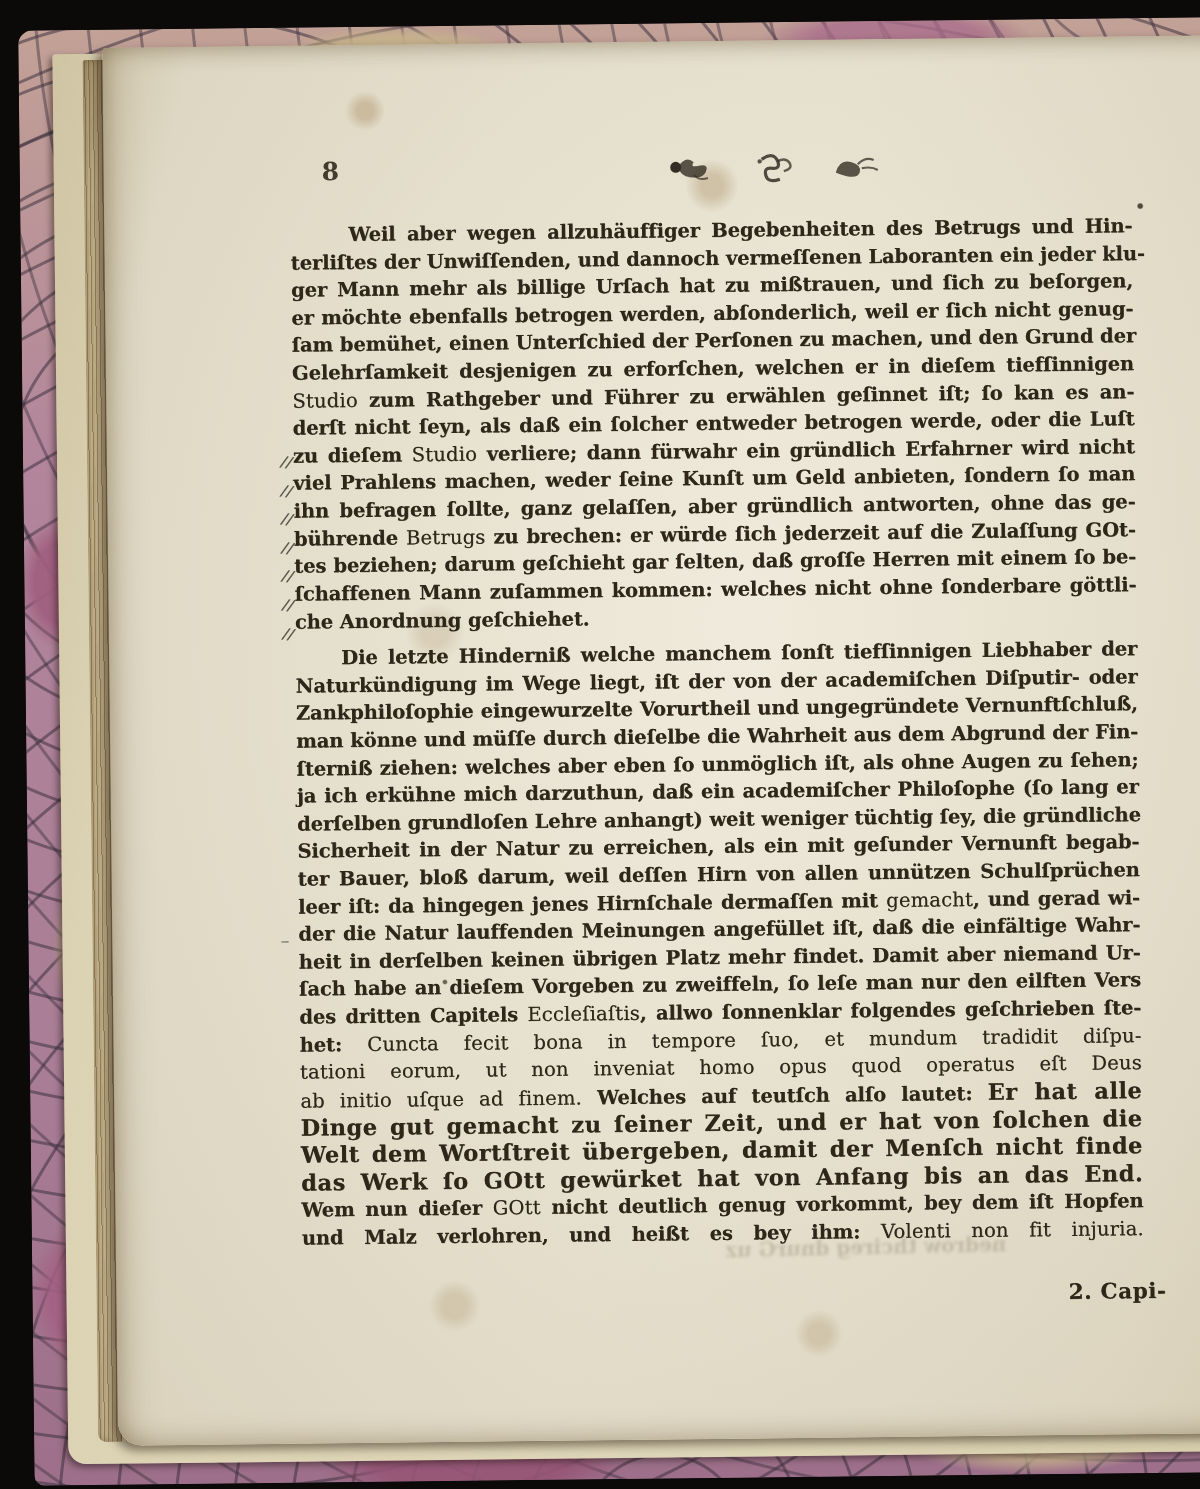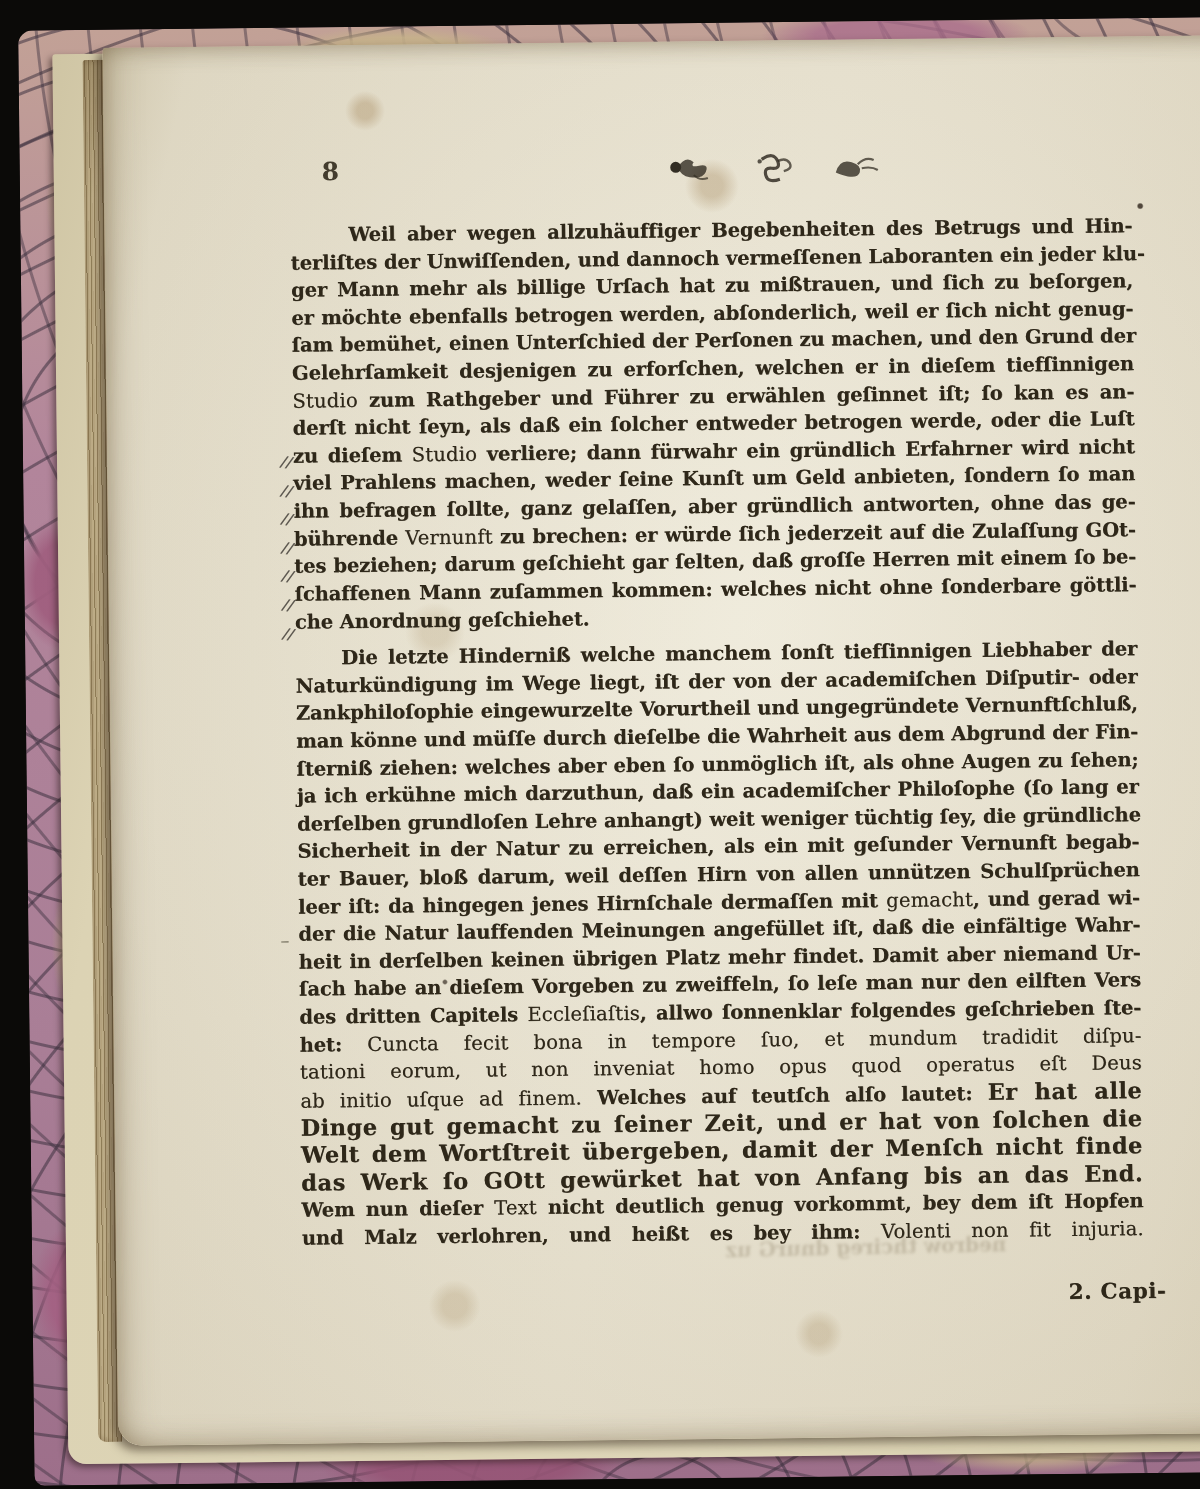--- a/index.html
+++ b/index.html
@@ -117,21 +117,21 @@
             <div class="line"><span class="fr">terliſtes der Unwiſſenden, und dannoch vermeſſenen Laboranten ein jeder klu-</span></div>
             <div class="line"><span class="fr">ger Mann mehr als billige Urſach hat zu mißtrauen, und ſich zu beſorgen,</span></div>
             <div class="line"><span class="fr">er möchte ebenfalls betrogen werden, abſonderlich, weil er ſich nicht genug-</span></div>
             <div class="line"><span class="fr">ſam bemühet, einen Unterſchied der Perſonen zu machen, und den Grund der</span></div>
             <div class="line"><span class="fr">Gelehrſamkeit desjenigen zu erforſchen, welchen er in dieſem tiefſinnigen</span></div>
             <div class="line"><span class="la">Studio</span><span class="fr"> zum Rathgeber und Führer zu erwählen geſinnet iſt; ſo kan es an-</span></div>
             <div class="line"><span class="fr">derſt nicht ſeyn, als daß ein ſolcher entweder betrogen werde, oder die Luſt</span></div>
             <div class="line"><span class="fr">zu dieſem </span><span class="la">Studio</span><span class="fr"> verliere; dann fürwahr ein gründlich Erfahrner wird nicht</span></div>
             <div class="line"><span class="fr">viel Prahlens machen, weder ſeine Kunſt um Geld anbieten, ſondern ſo man</span></div>
             <div class="line"><span class="fr">ihn befragen ſollte, ganz gelaſſen, aber gründlich antworten, ohne das ge-</span></div>
-            <div class="line"><span class="fr">bührende </span><span class="la">Vernunft</span><span class="fr"> zu brechen: er würde ſich jederzeit auf die Zulaſſung GOt-</span></div>
+            <div class="line"><span class="fr">bührende </span><span class="la">Betrugs</span><span class="fr"> zu brechen: er würde ſich jederzeit auf die Zulaſſung GOt-</span></div>
             <div class="line"><span class="fr">tes beziehen; darum geſchieht gar ſelten, daß groſſe Herren mit einem ſo be-</span></div>
             <div class="line"><span class="fr">ſchaffenen Mann zuſammen kommen: welches nicht ohne ſonderbare göttli-</span></div>
             <div class="line noj"><span class="fr">che Anordnung geſchiehet.</span></div>
           </div>
           <div class="para">
             <div class="line" style="text-indent: 46px;"><span class="fr">Die letzte Hinderniß welche manchem ſonſt tiefſinnigen Liebhaber der</span></div>
             <div class="line"><span class="fr">Naturkündigung im Wege liegt, iſt der von der academiſchen Diſputir- oder</span></div>
             <div class="line"><span class="fr">Zankphiloſophie eingewurzelte Vorurtheil und ungegründete Vernunftſchluß,</span></div>
             <div class="line"><span class="fr">man könne und müſſe durch dieſelbe die Wahrheit aus dem Abgrund der Fin-</span></div>
             <div class="line"><span class="fr">ſterniß ziehen: welches aber eben ſo unmöglich iſt, als ohne Augen zu ſehen;</span></div>
@@ -143,21 +143,21 @@
             <div class="line"><span class="fr">der die Natur lauffenden Meinungen angefüllet iſt, daß die einfältige Wahr-</span></div>
             <div class="line"><span class="fr">heit in derſelben keinen übrigen Platz mehr findet.  Damit aber niemand Ur-</span></div>
             <div class="line"><span class="fr">ſach habe an dieſem Vorgeben zu zweiffeln, ſo leſe man nur den eilften Vers</span></div>
             <div class="line"><span class="fr">des dritten Capitels </span><span class="la">Eccleſiaſtis</span><span class="fr">, allwo ſonnenklar folgendes geſchrieben ſte-</span></div>
             <div class="line"><span class="fr">het: </span><span class="la">Cuncta fecit bona in tempore ſuo,  et mundum tradidit diſpu-</span></div>
             <div class="line"><span class="la">tationi eorum, ut non inveniat homo opus quod operatus eſt Deus</span></div>
             <div class="line"><span class="la">ab initio uſque ad finem.</span><span class="fr">  Welches auf teutſch alſo lautet: </span><span class="em">Er hat alle</span></div>
             <div class="line"><span class="em">Dinge gut gemacht zu ſeiner Zeit, und er hat von ſolchen die</span></div>
             <div class="line"><span class="em">Welt dem Wortſtreit übergeben, damit der Menſch nicht finde</span></div>
             <div class="line"><span class="em">das Werk ſo GOtt gewürket hat von Anfang bis an das End.</span></div>
-            <div class="line"><span class="fr">Wem nun dieſer </span><span class="la">Text</span><span class="fr"> nicht deutlich genug vorkommt, bey dem iſt Hopfen</span></div>
+            <div class="line"><span class="fr">Wem nun dieſer </span><span class="la">GOtt</span><span class="fr"> nicht deutlich genug vorkommt, bey dem iſt Hopfen</span></div>
             <div class="line"><span class="fr">und Malz verlohren, und heißt es bey ihm: </span><span class="la">Volenti non fit injuria.</span></div>
           </div>
         </div>
       <div class="marks" id="marks">
           <div class="mark">//</div>
           <div class="mark">//</div>
           <div class="mark">//</div>
           <div class="mark">//</div>
           <div class="mark">//</div>
           <div class="mark">//</div>

